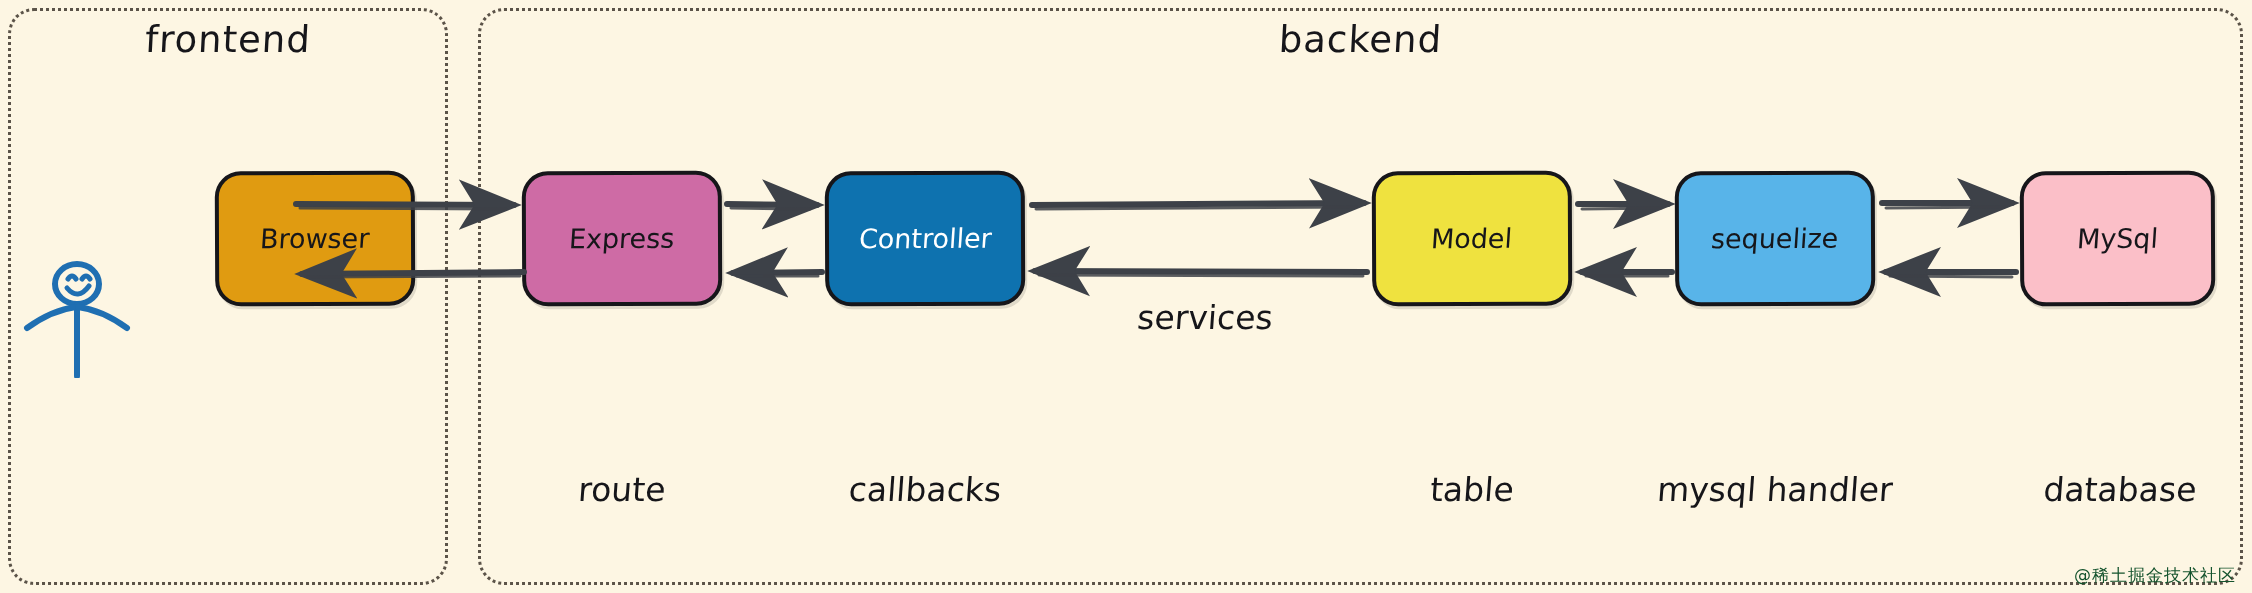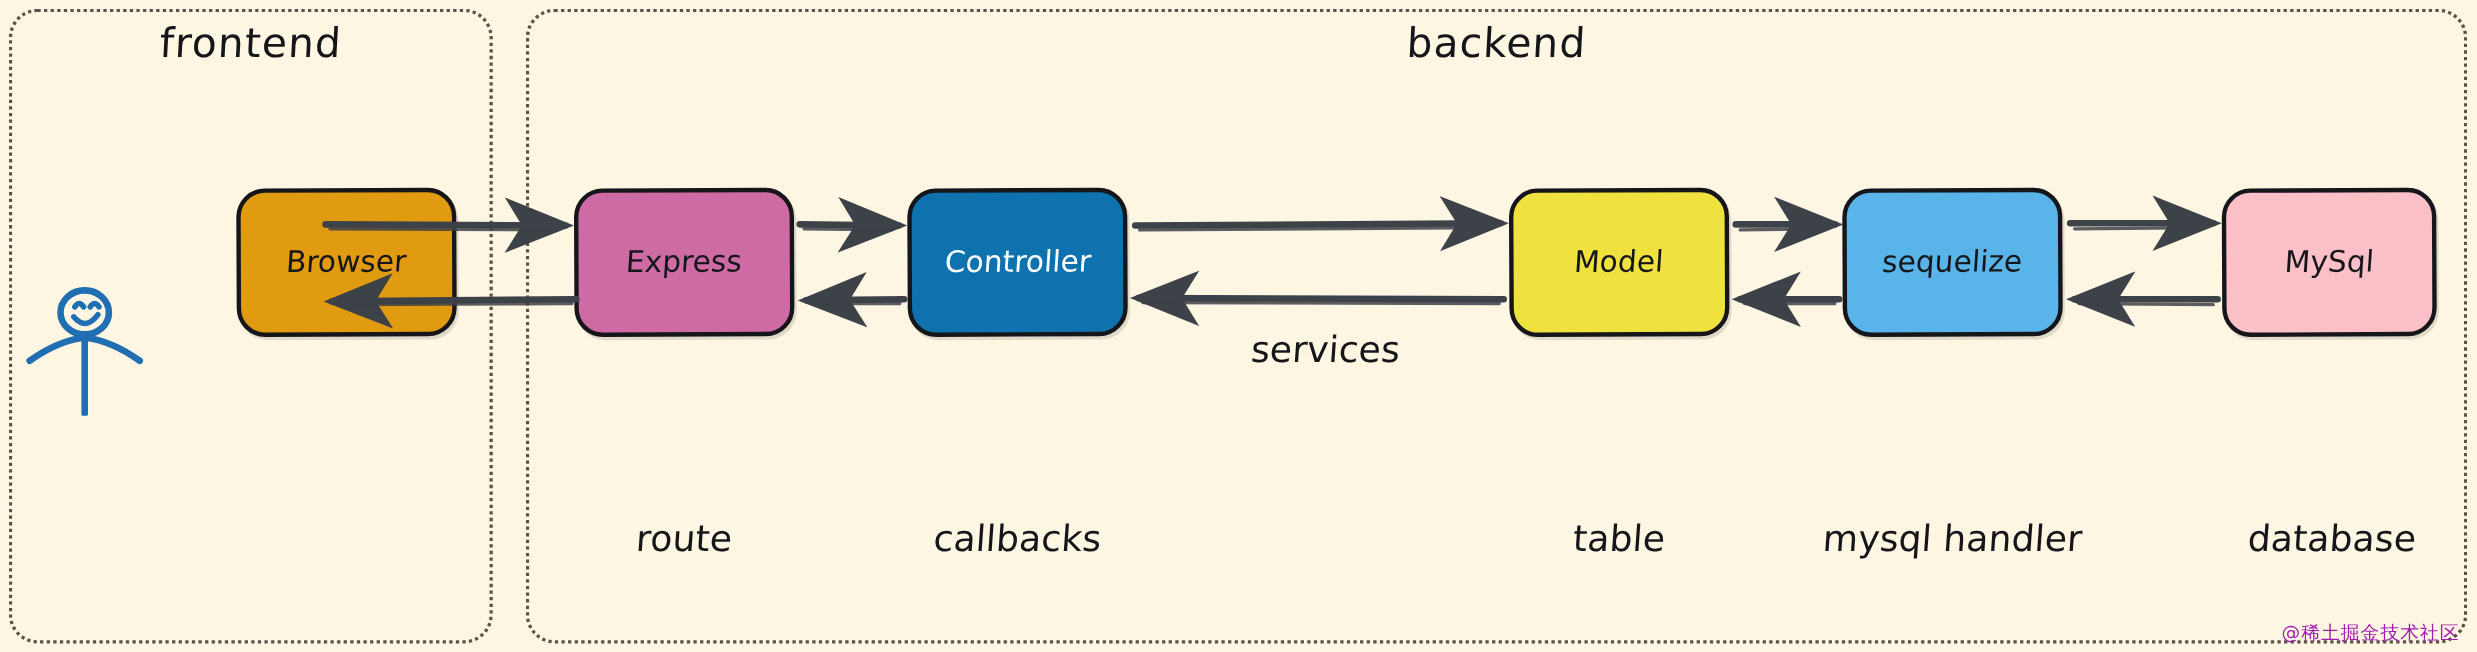--- a/index.html
+++ b/index.html
@@ -87,21 +87,21 @@
 
   
   #arrows{position:absolute;left:0;top:0;width:2252px;height:593px;pointer-events:none;}
 
   
   #actor{position:absolute;left:22px;top:258px;width:110px;height:120px;}
 
   
   #watermark{
     position:absolute;right:16px;bottom:6px;
-    font-size:17px;color:#a21caf;
+    font-size:17px;color:#14532d;
     letter-spacing:1px;
     user-select:none;
   }
 </style>
 </head>
 <body>
 
 <div id="stage" style="background: rgb(253, 246, 227);">
 
   <div class="zone" id="zone-frontend"></div>

